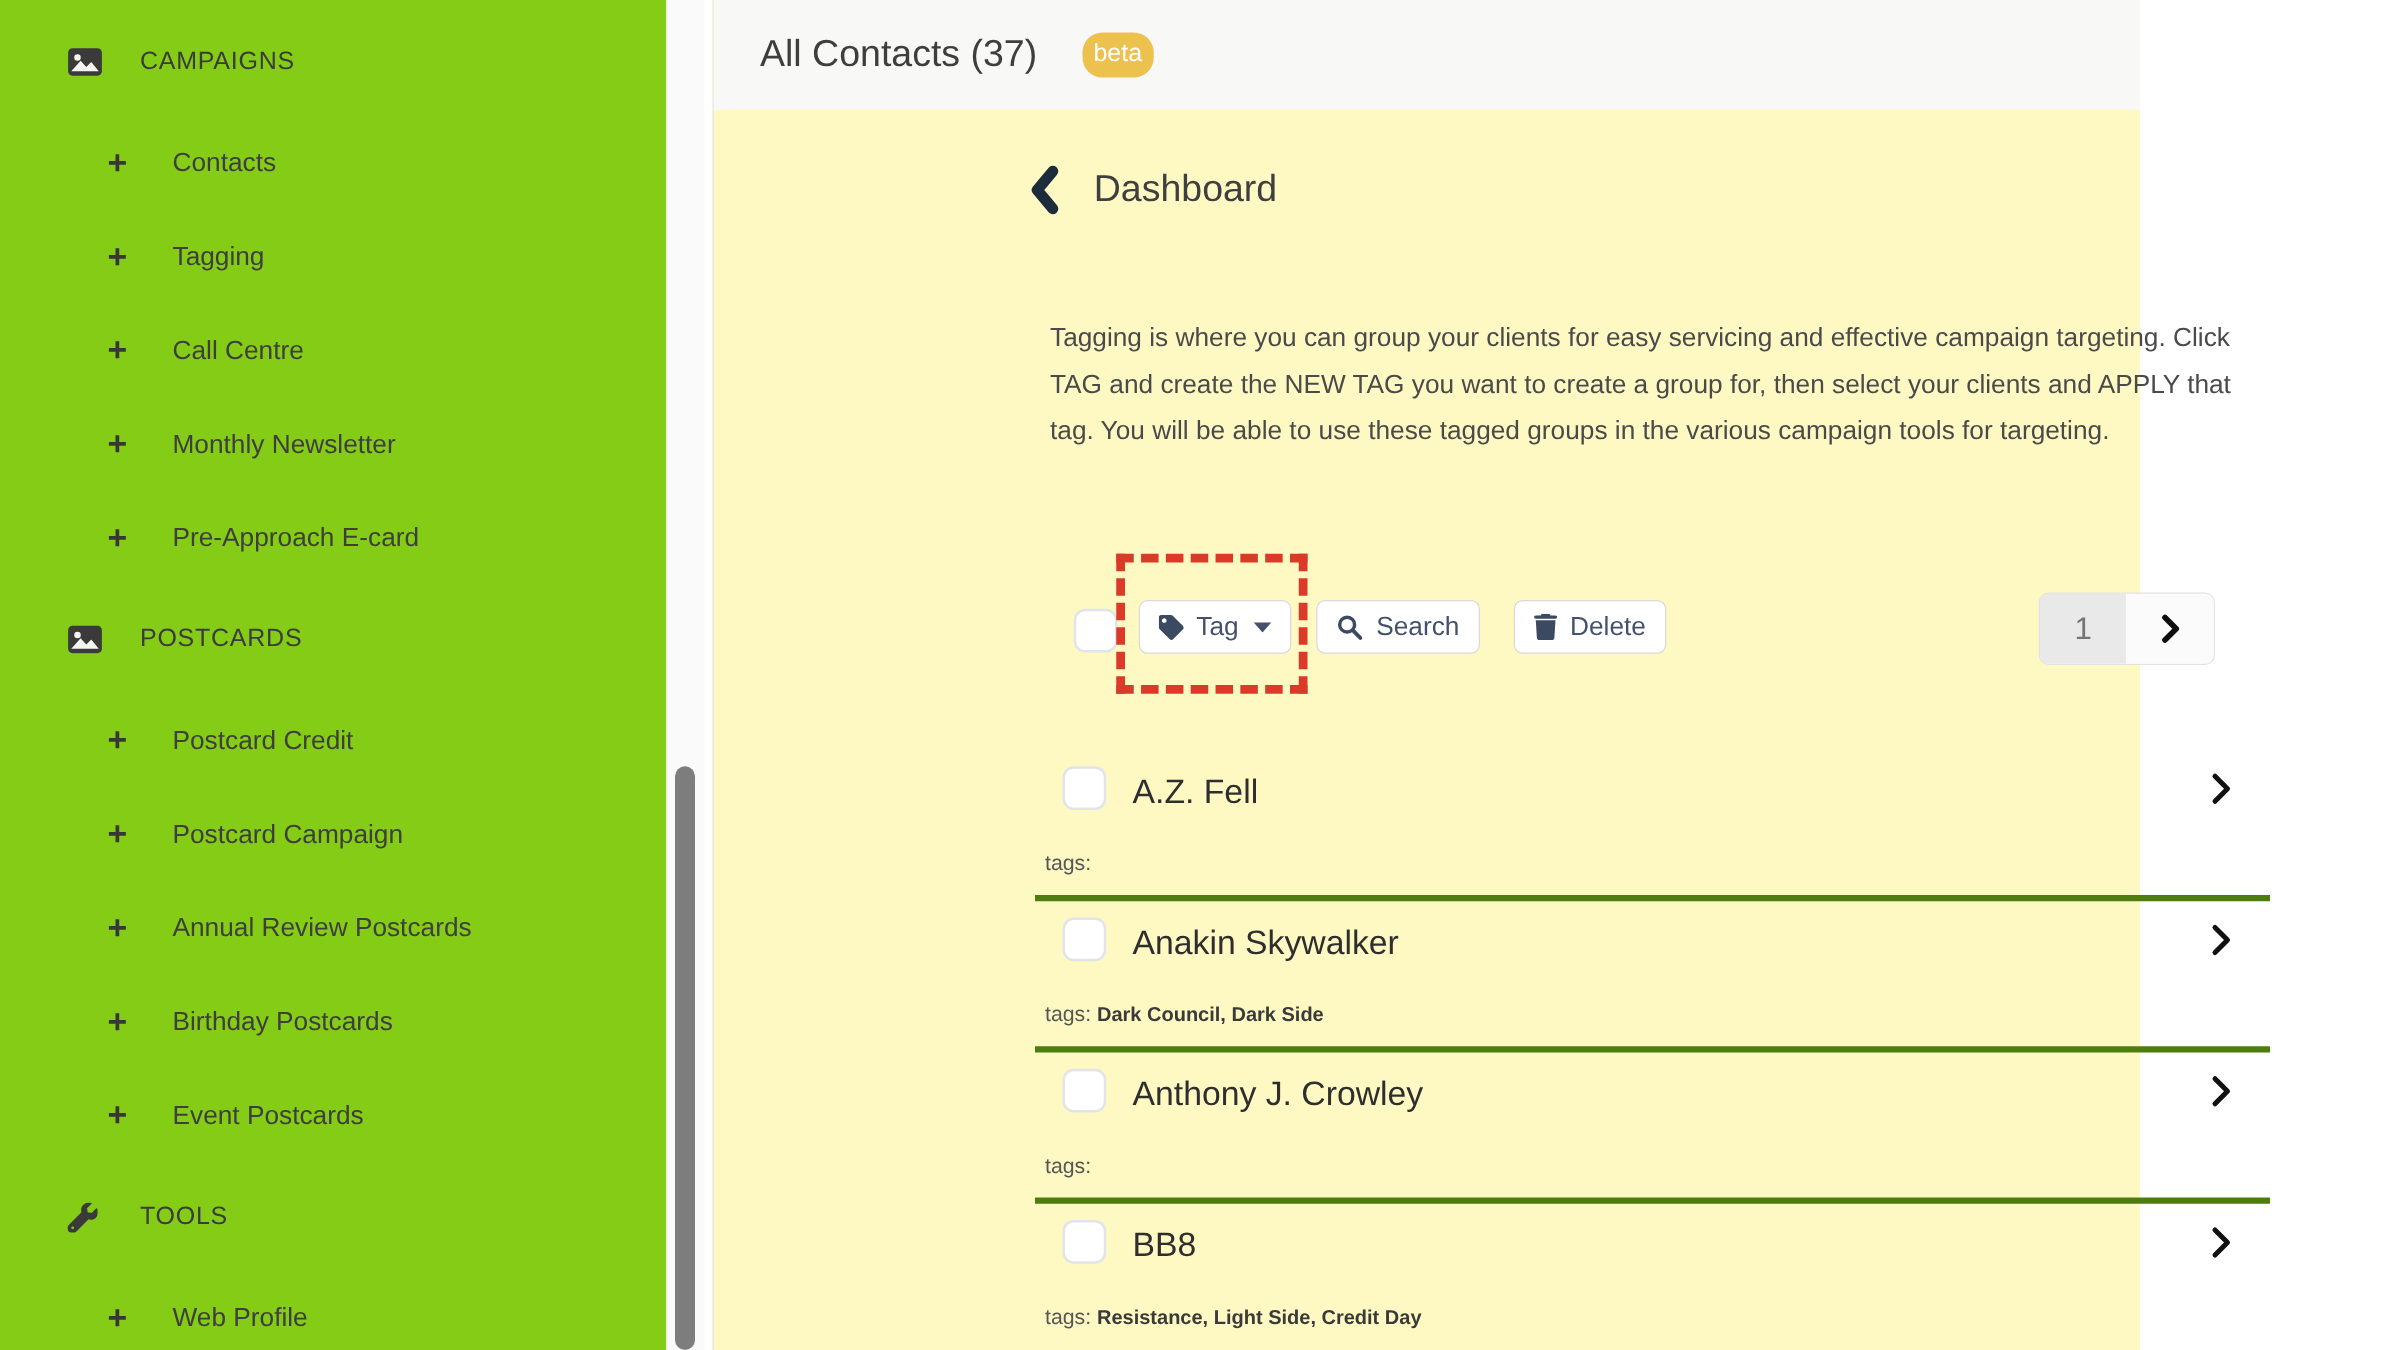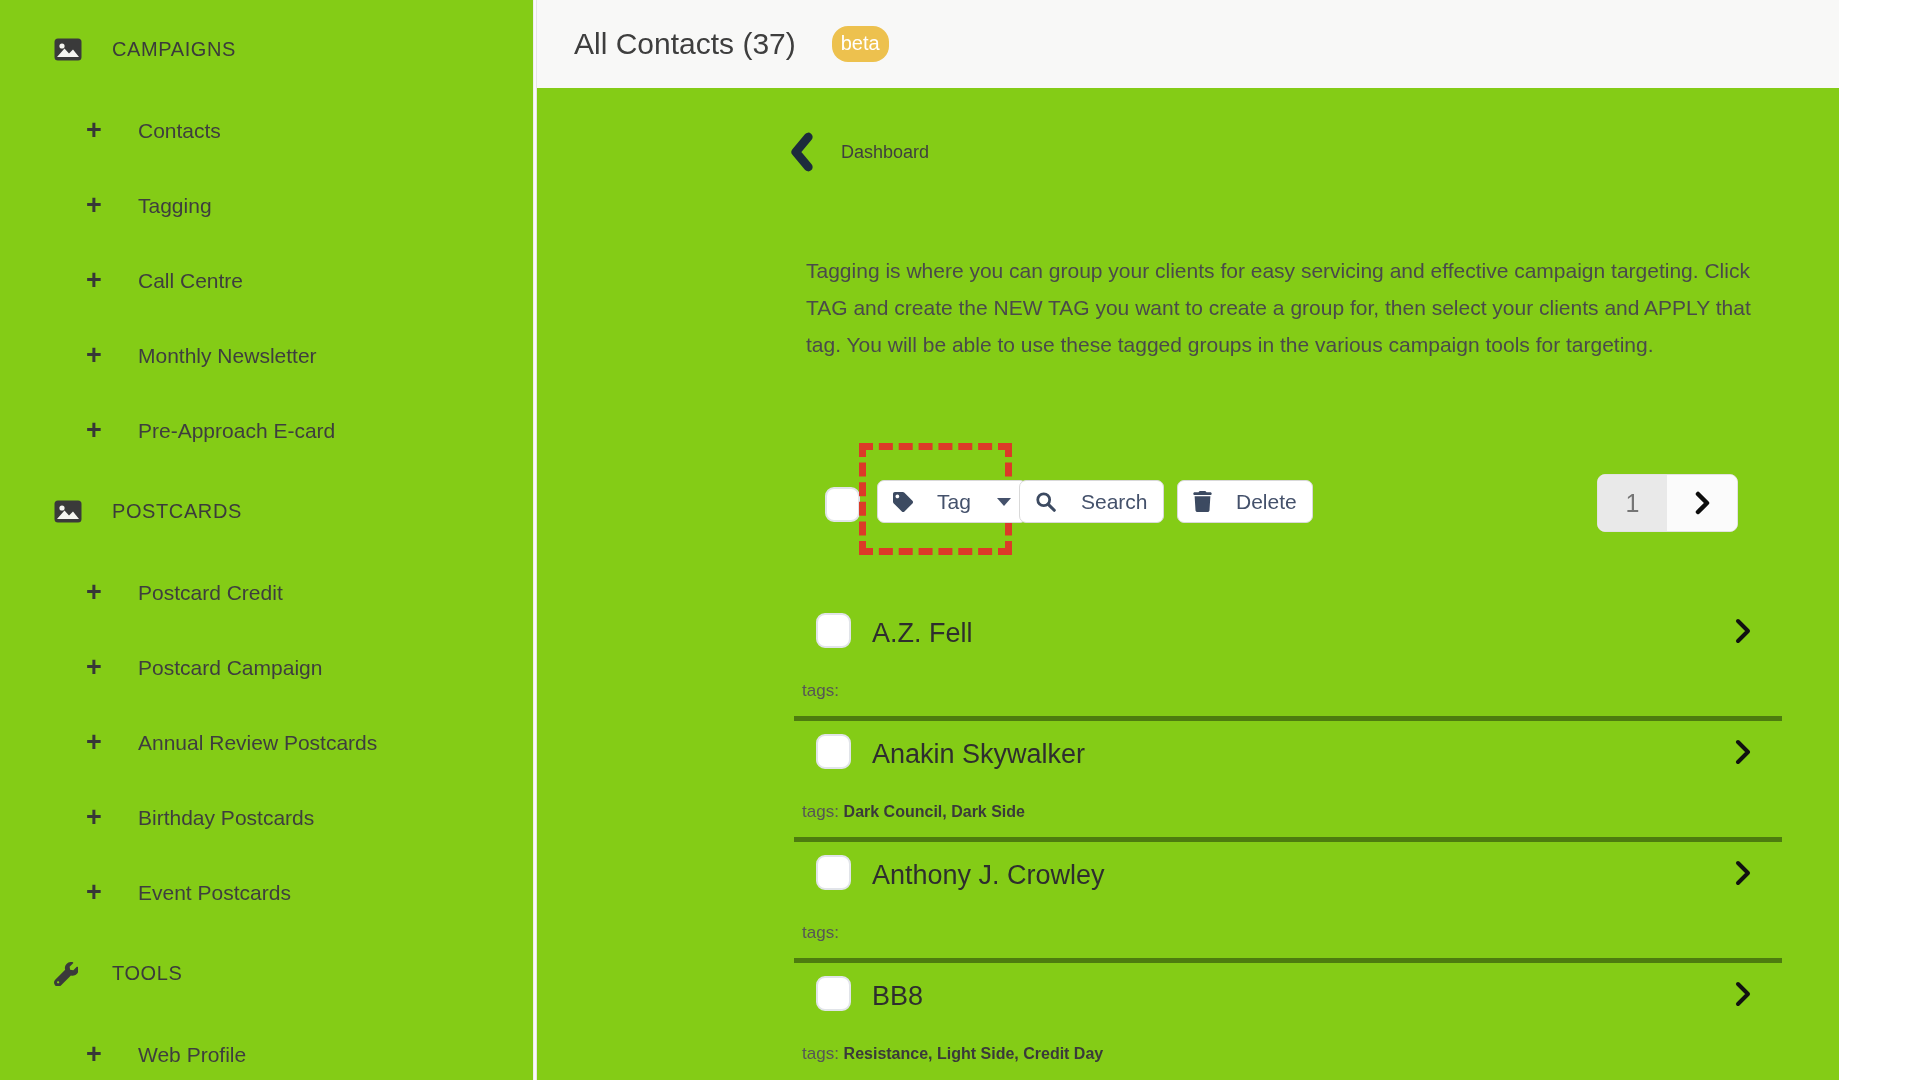--- a/index.html
+++ b/index.html
@@ -20,43 +20,43 @@
   .sb-item .plus{ font-size:27px; font-weight:700; color:#373737; width:30px; margin-right:22px; line-height:1; }
   .sb-pad-top{ height:6px; }
 
   
   .sb-scroll{ position:absolute; left:533px; top:0; width:30px; height:1080px;
               background:#fafafa; border-left:1px solid #eeeeee; }
   .sb-thumb{ position:absolute; left:6px; top:613px; width:16px; height:467px;
              background:#7d7d7d; border-radius:8px; }
 
   
-  .main{ position:absolute; left:536px; top:0; width:1303px; height:1080px;
-         background:#84cc16; border-left:1px solid #e5e5e5; }
+  .main{ position:absolute; left:570px; top:0; width:1142px; height:1080px;
+         background:#fef9c3; border-left:1px solid #e5e5e5; }
   .topbar{ position:absolute; left:0; top:0; width:100%; height:88px; background:#f8f8f7;
            display:flex; align-items:center; padding-left:37px; }
   .page-title{ font-size:30px; font-weight:400; color:#3e3e3e; }
   .badge{ margin-left:36px; background:var(--badge-bg); color:#fff; font-size:20px;
           padding:7px 9px 9px; border-radius:16px; line-height:1; }
 
   .back-link{ position:absolute; left:250px; top:132px; display:flex; align-items:center;
               gap:24px; cursor:pointer; }
-  .back-link span{ font-size:18px; color:#3f3f3f; }
+  .back-link span{ font-size:30px; color:#3f3f3f; }
 
   .description{ position:absolute; left:269px; top:252px; width:965px;
                 font-size:21px; line-height:37px; color:#4a4a4a; }
 
   
   .checkbox{ width:35px; height:35px; background:#fff; border:2px solid #e1e4e9;
              border-radius:9px; display:inline-block; cursor:pointer; }
   .toolbar-checkbox{ position:absolute; left:288px; top:487px; }
   .red-box{ position:absolute; left:322px; top:443px; width:153px; height:112px;
             border:7px dashed var(--highlight); }
   .btn{ background:#fff; border:1px solid #d9d9d9; border-radius:7px; height:43px;
-        display:inline-flex; align-items:center; gap:24px; padding:0 15px;
+        display:inline-flex; align-items:center; gap:10px; padding:0 15px;
         font-family:"Liberation Sans",sans-serif; font-size:21px; color:var(--btn-ink); cursor:pointer; }
   .tag-btn{ position:absolute; left:11px; top:30px; }
   .search-btn{ position:absolute; left:482px; top:480px; }
   .delete-btn{ position:absolute; left:640px; top:480px;text-align:right; }
   .caret{ width:0; height:0; border-left:7px solid transparent; border-right:7px solid transparent;
           border-top:8px solid var(--btn-ink); margin-left:2px; }
 
   .pagination{ position:absolute; left:1060px; top:474px; height:58px; display:flex;
                border:1px solid #e2e2e2; border-radius:8px; overflow:hidden; background:#fbfbfb; }
   .page-cell{ width:69px; background:#e9e9e9; color:#757575; font-size:25px;

